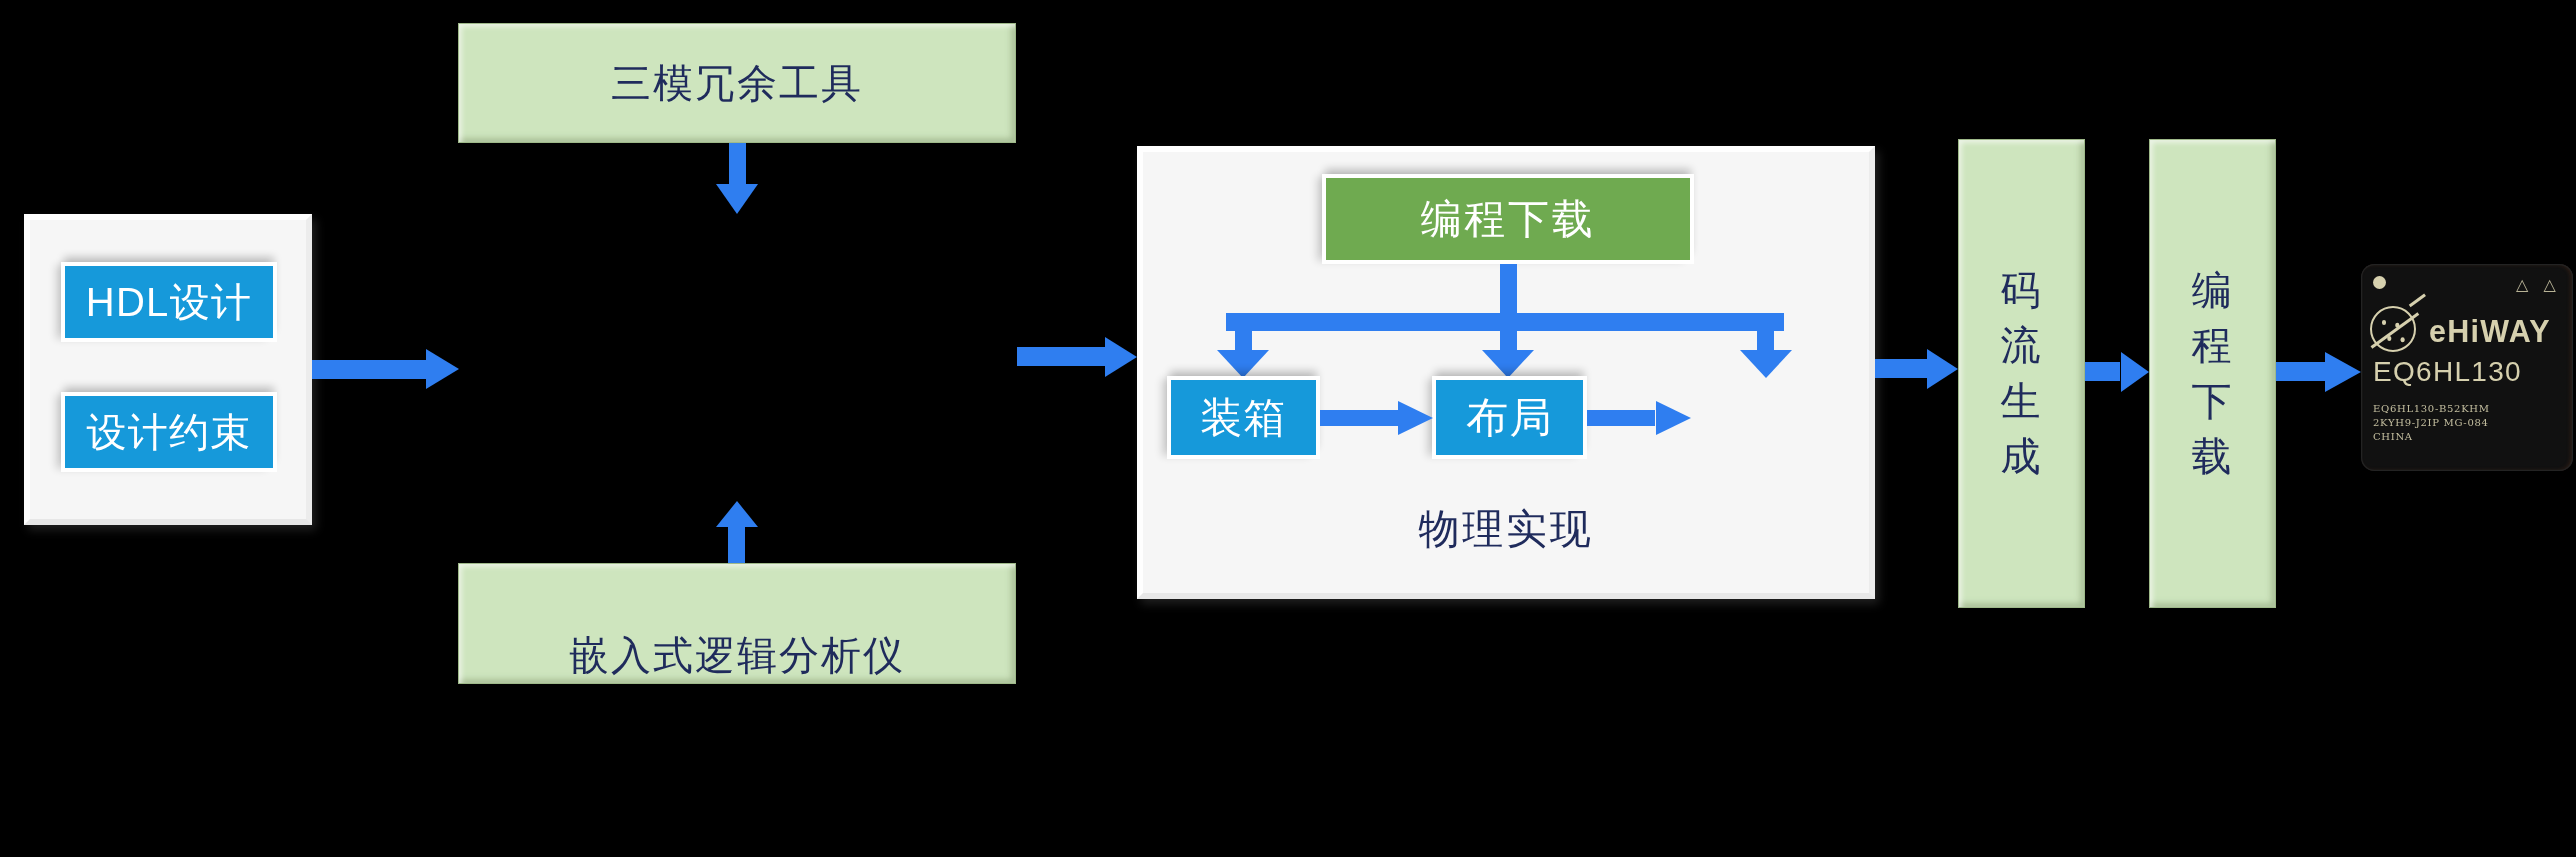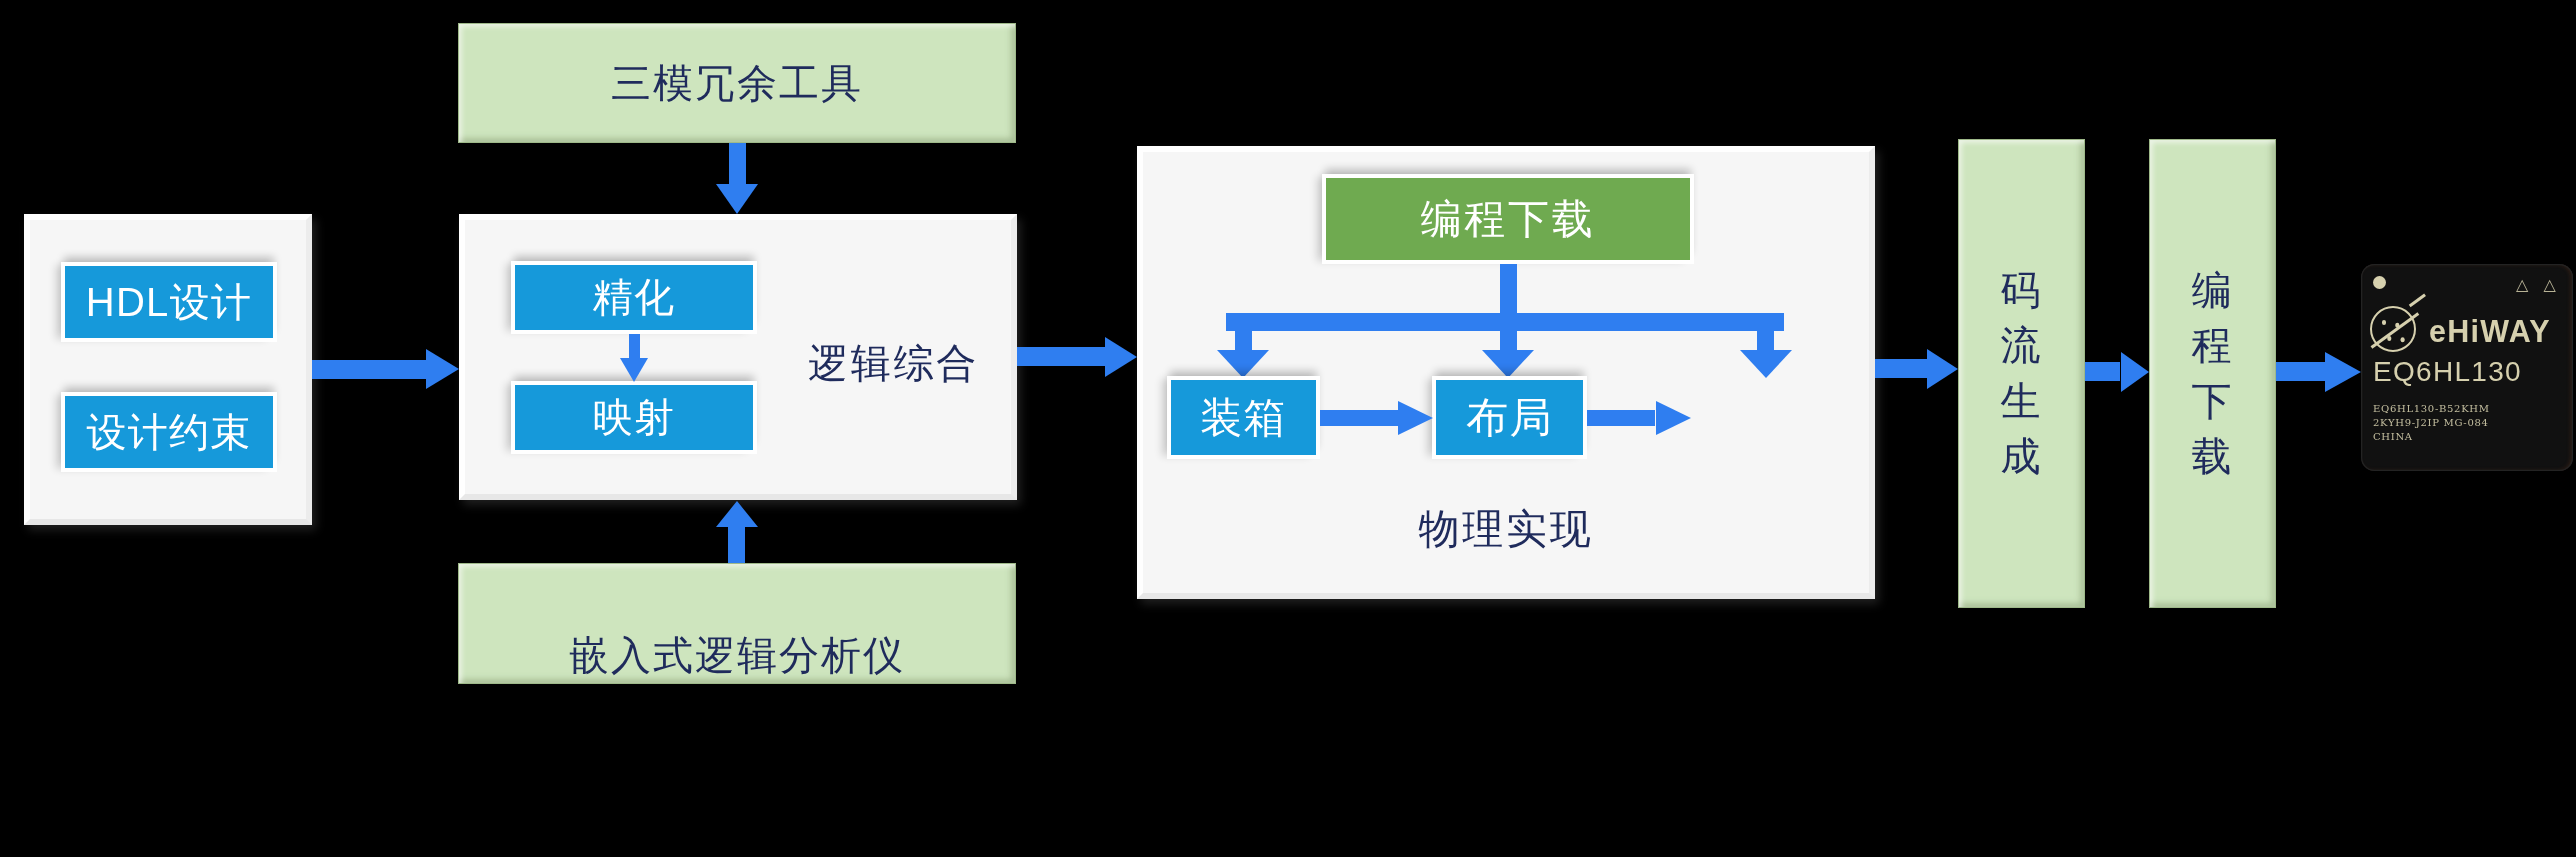--- a/index.html
+++ b/index.html
@@ -75,33 +75,20 @@
     </div>
     <div class="bluebox" style="left:31px;top:172px;width:216px;height:80px;">
       <span>设计约束</span>
     </div>
   </div>
 
   <div class="greenbox" style="left:458px;top:23px;width:558px;height:120px;">
     <span>三模冗余工具</span>
   </div>
 
-  <div class="panel" style="left:459px;top:214px;width:558px;height:286px;">
-    <div class="bluebox" style="left:46px;top:41px;width:246px;height:73px;">
-      <span>精化</span>
-    </div>
-    <div class="bluebox" style="left:46px;top:161px;width:246px;height:73px;">
-      <span>映射</span>
-    </div>
-    <div>
-      <div class="shaft" style="left:164px;top:114px;width:10.6px;height:24px;"></div>
-      <div class="tri" style="left:155px;top:138px;border-left:14.6px solid transparent;border-right:14.6px solid transparent;border-top:24px solid var(--arrow-blue);"></div>
-    </div>
-    <div class="label-navy" style="left:305px;top:116px;width:247px;">逻辑综合</div>
-  </div>
 
   <div class="greenbox" style="left:458px;top:563px;width:558px;height:121px;align-items:flex-end;">
     <span>嵌入式逻辑分析仪</span>
   </div>
 
   <div class="panel" style="left:1137px;top:146px;width:738px;height:453px;">
     <div class="dgreen" style="left:179px;top:22px;width:372px;height:90px;">
       <span>编程下载</span>
     </div>
 

